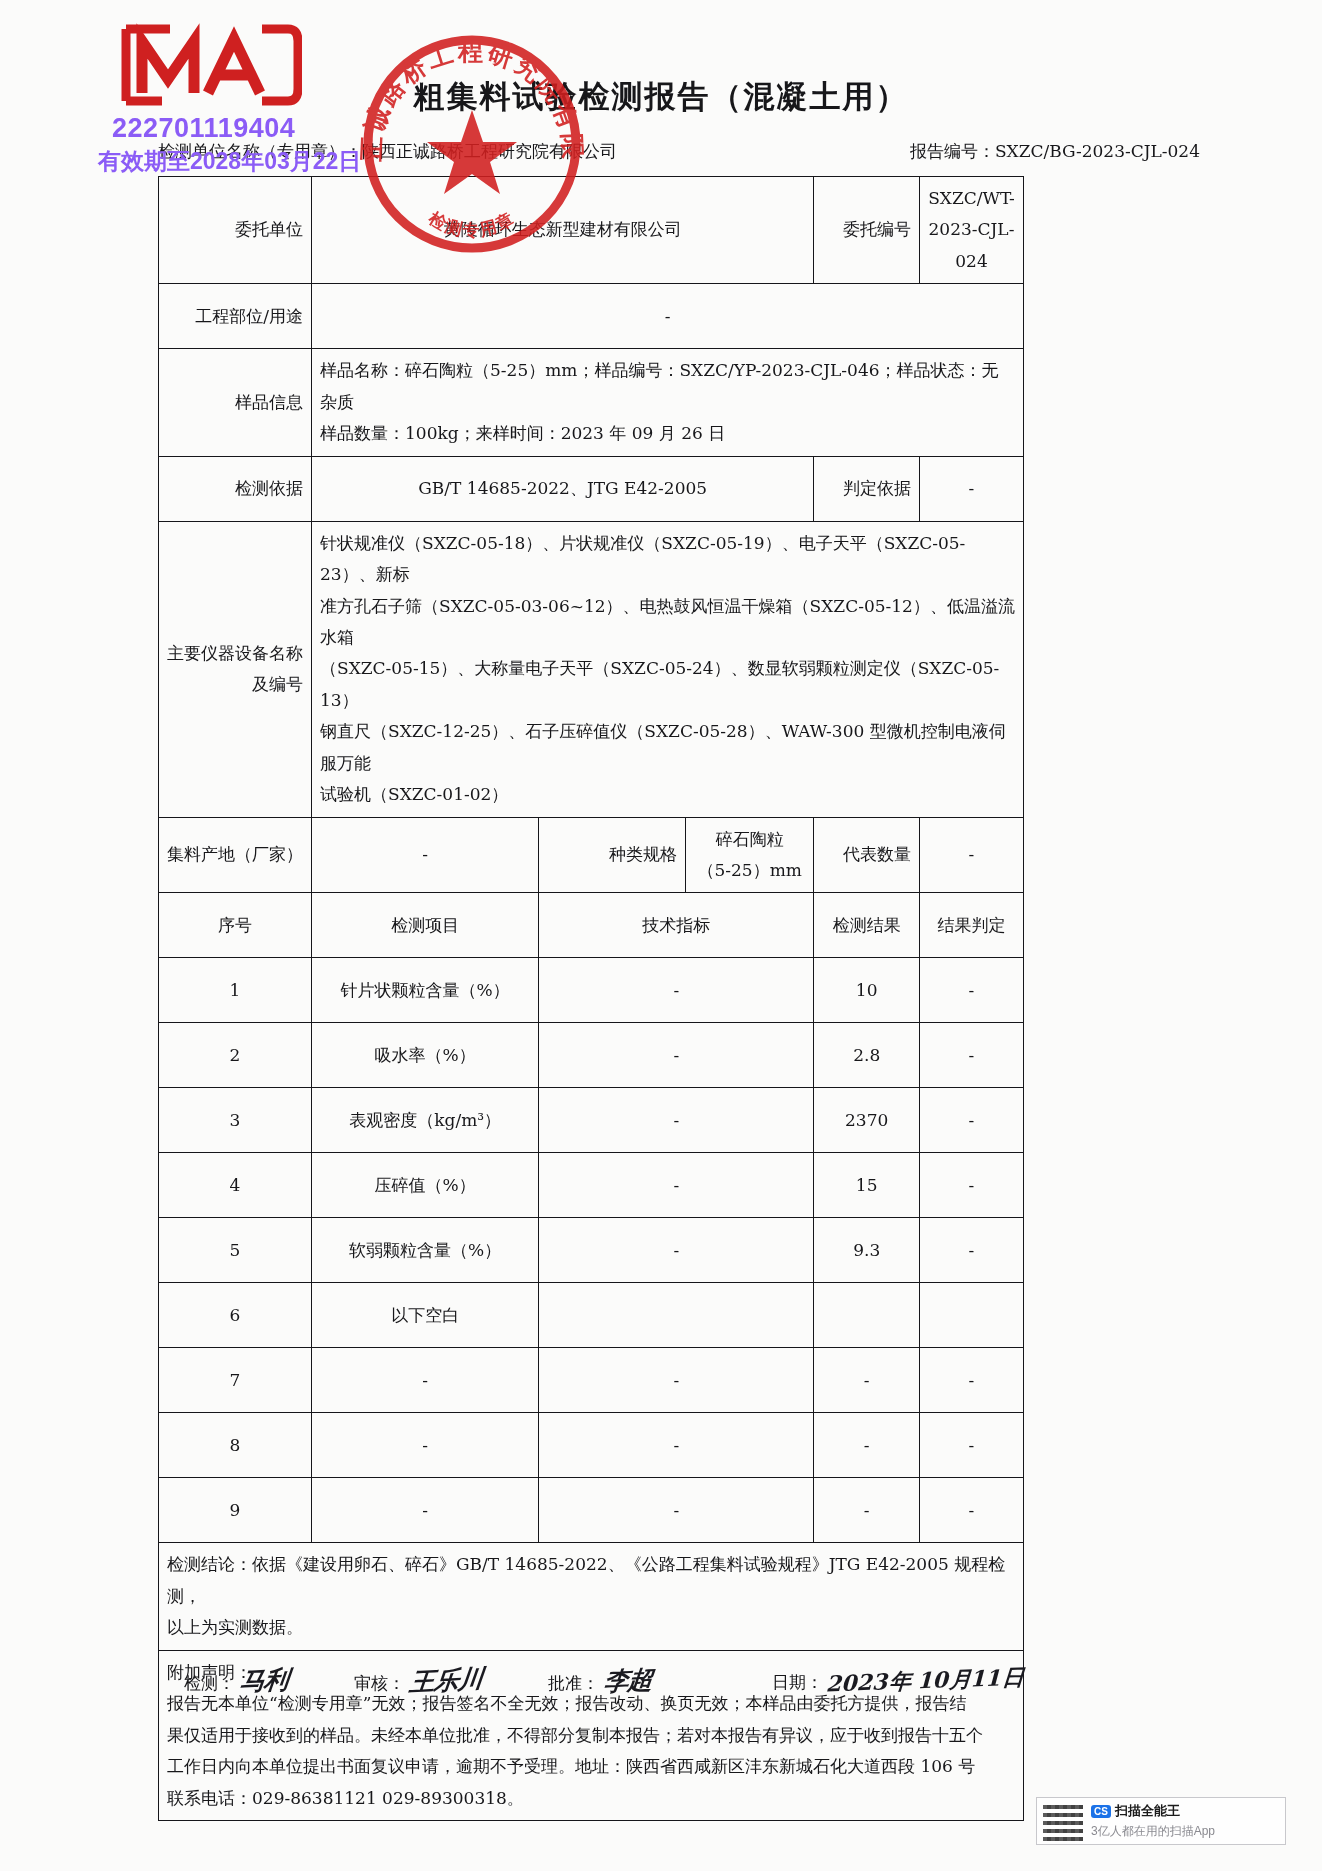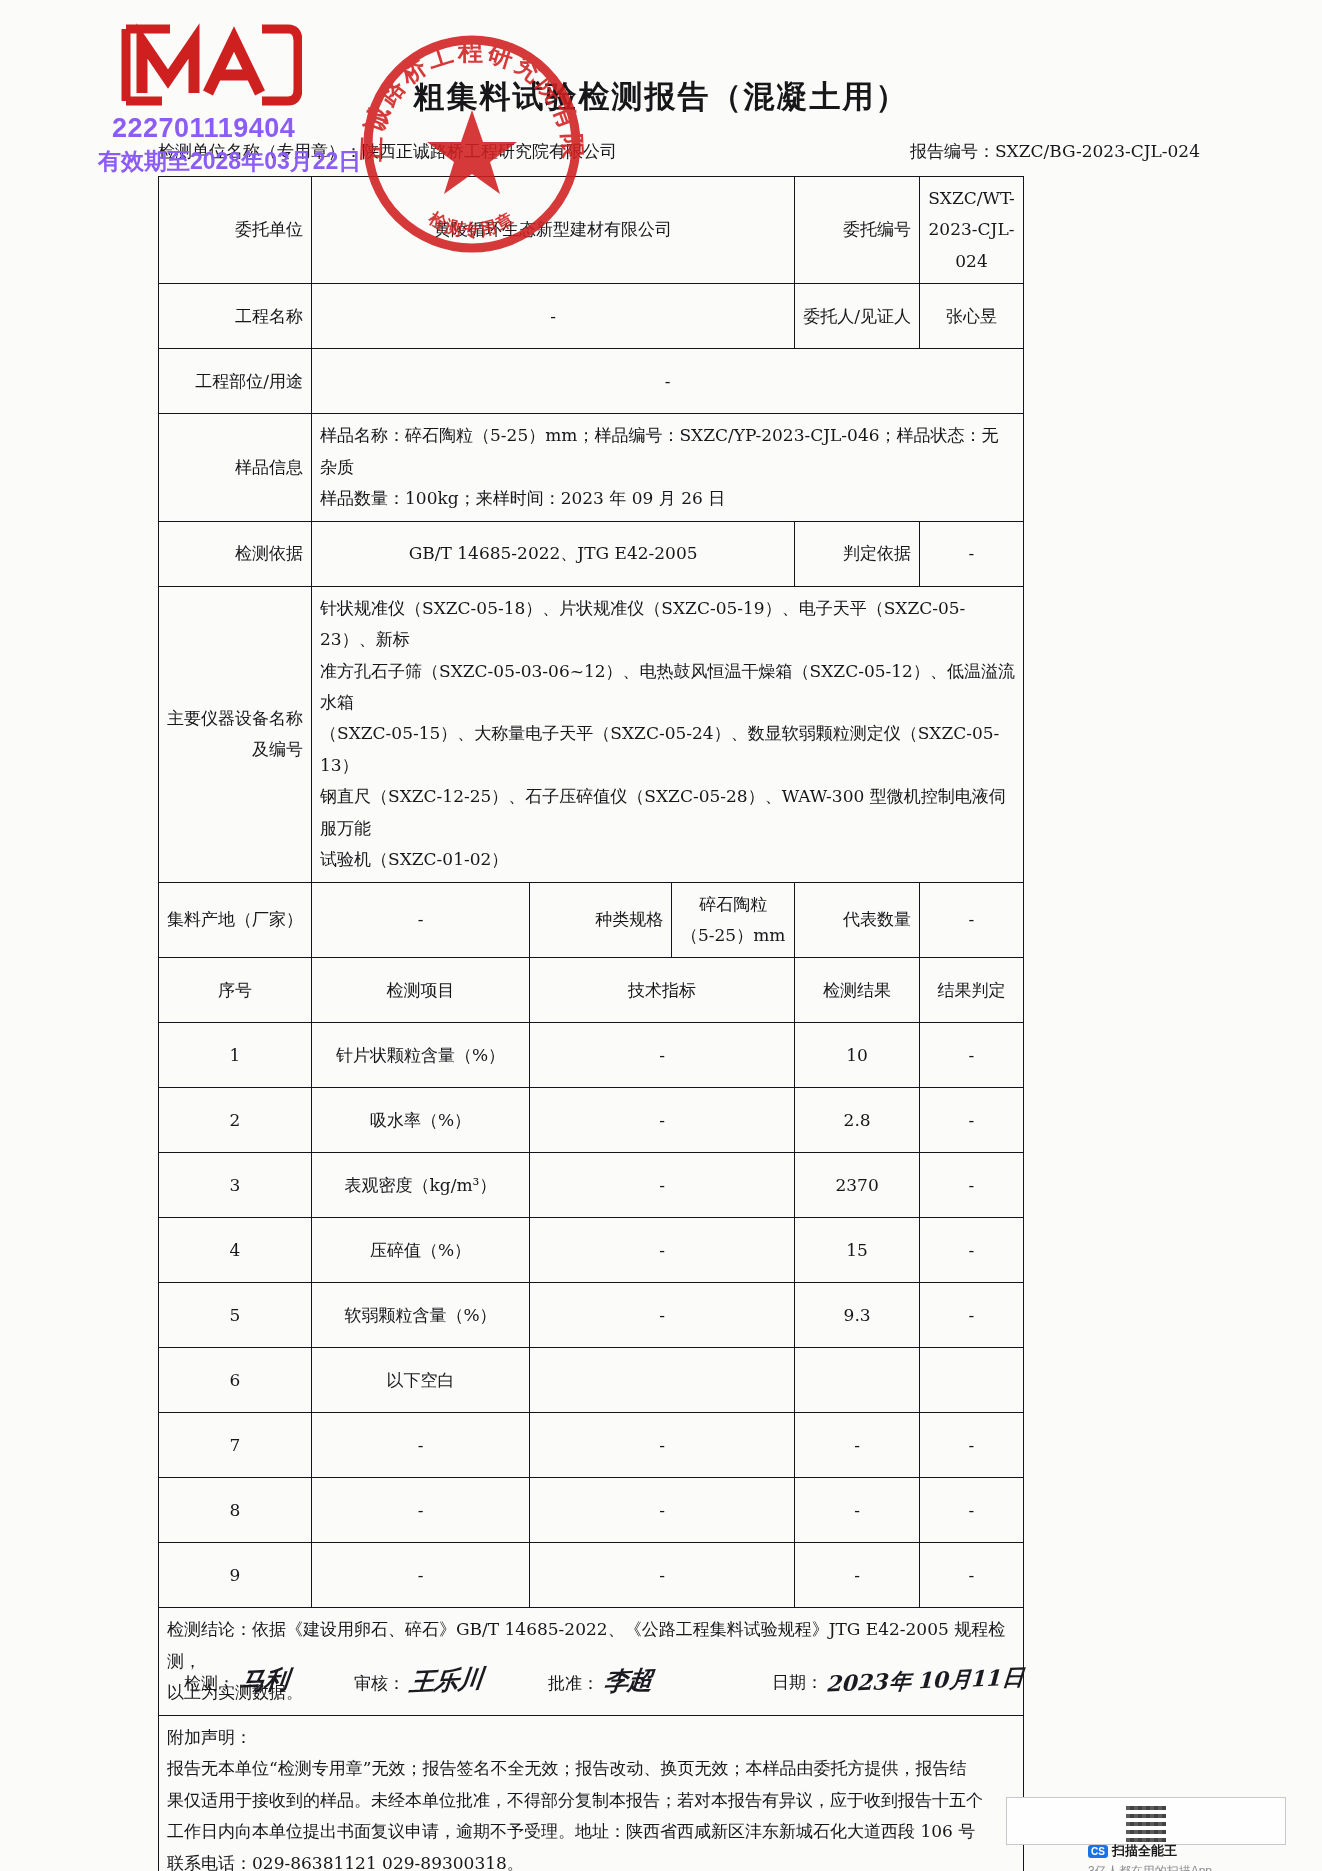--- a/index.html
+++ b/index.html
@@ -100,24 +100,24 @@
     transform:skewX(-9deg) rotate(-3deg);
     display:inline-block;
     margin-left:5px;
     letter-spacing:-1px;
   }
   .hand.d{font-size:22px;transform:skewX(-6deg) rotate(-2deg);letter-spacing:0;}
 
   
   .scanwm{
     position:absolute;right:36px;bottom:26px;
-    width:280px;height:48px;
+    width:250px;height:48px;
     border:1px solid #c8c8cc;background:#fefefe;
     display:flex;align-items:center;
-    box-sizing:border-box;padding:4px 6px;flex-direction:column;
+    box-sizing:border-box;padding:4px 6px;
   }
   .scanwm .qr{
     width:40px;height:40px;flex:0 0 40px;
     background:
       repeating-linear-gradient(0deg,#222 0 4px,#fff 4px 8px),
       repeating-linear-gradient(90deg,#222 0 4px,transparent 4px 8px);
     background-blend-mode:screen;
     opacity:.85;
   }
   .scanwm .txt{margin-left:8px;font-family:"Liberation Sans",sans-serif;}
@@ -179,26 +179,20 @@
     </colgroup>
 
     <tbody>
         <tr>
       <td class="lbl tall">委托单位</td>
       <td class="c" colspan="3">黄陵循环生态新型建材有限公司</td>
       <td class="lbl">委托编号</td>
       <td class="c">SXZC/WT-2023-CJL-024</td>
     </tr>
 
-    <tr>
-      <td class="lbl tall">工程名称</td>
-      <td class="c" colspan="3">-</td>
-      <td class="lbl">委托人/见证人</td>
-      <td class="c">张心昱</td>
-    </tr>
 
     <tr>
       <td class="lbl tall">工程部位/用途</td>
       <td class="c" colspan="5">-</td>
     </tr>
 
     <tr>
       <td class="lbl">样品信息</td>
       <td class="blk" colspan="5">
         <div>样品名称：碎石陶粒（5-25）mm；样品编号：SXZC/YP-2023-CJL-046；样品状态：无杂质</div>

